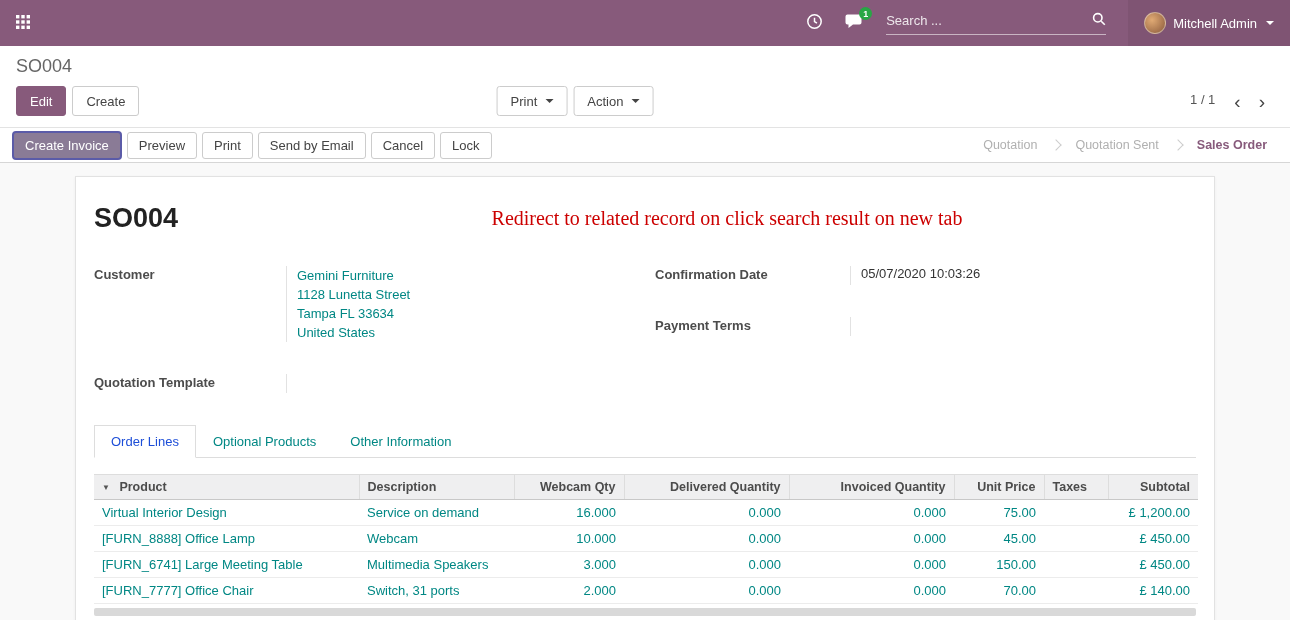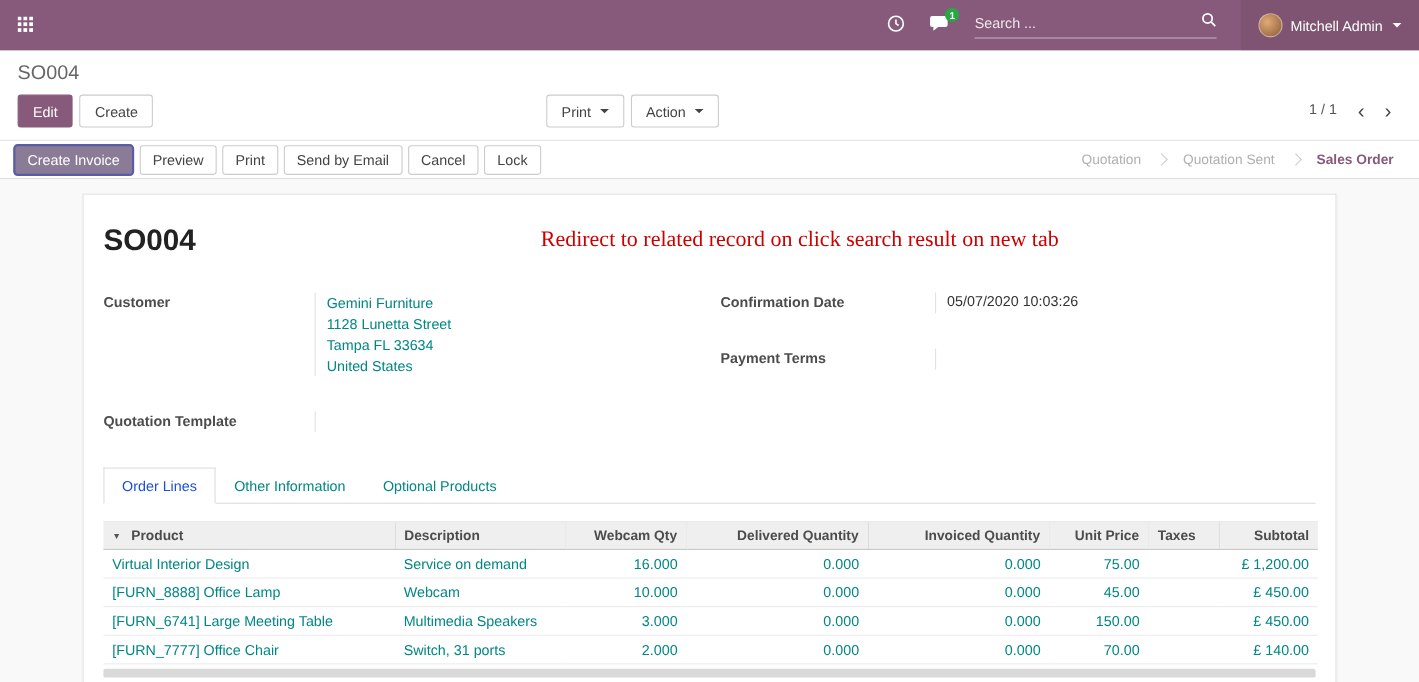--- a/index.html
+++ b/index.html
@@ -270,22 +270,22 @@
       <div class="group right">
         <div class="o-label">Confirmation Date</div>
         <div class="o-value">05/07/2020 10:03:26</div>
         <div class="o-label">Payment Terms</div>
         <div class="o-value"></div>
       </div>
     </div>
 
     <div class="tabs">
       <div class="tab active">Order Lines</div>
+      <div class="tab">Optional Products</div>
       <div class="tab">Other Information</div>
-      <div class="tab">Optional Products</div>
     </div>
 
     <div class="table-wrap">
       <table>
         <colgroup>
           <col style="width:265px">
             <col style="width:155px">
             <col style="width:110px">
             <col style="width:165px">
           <col style="width:165px">

